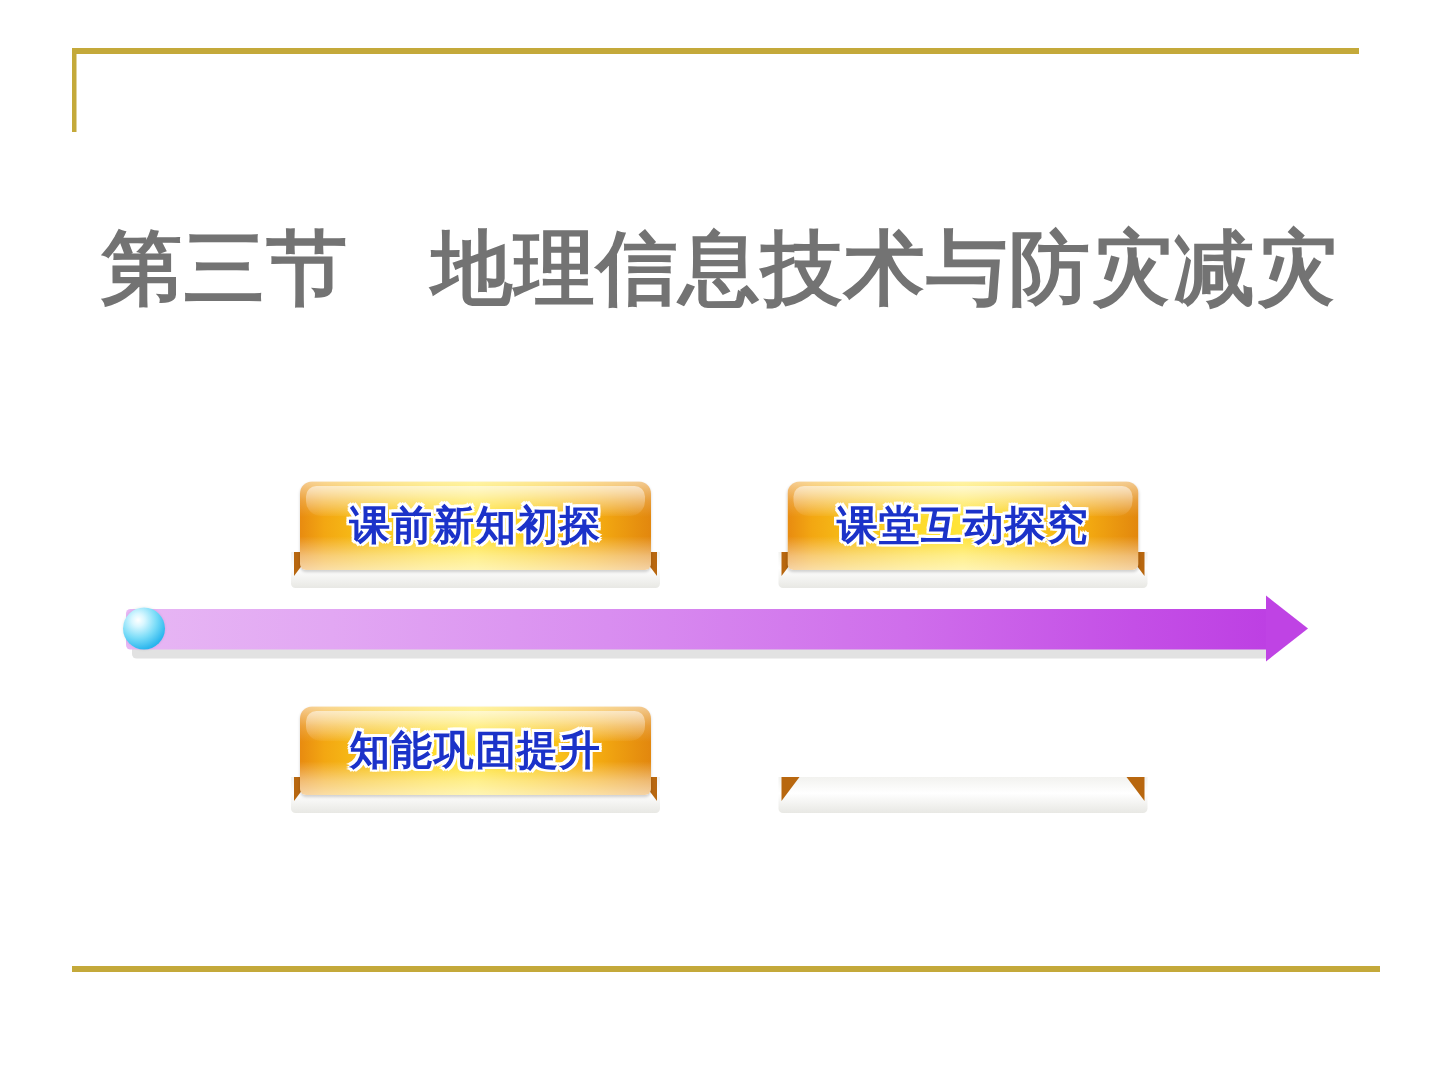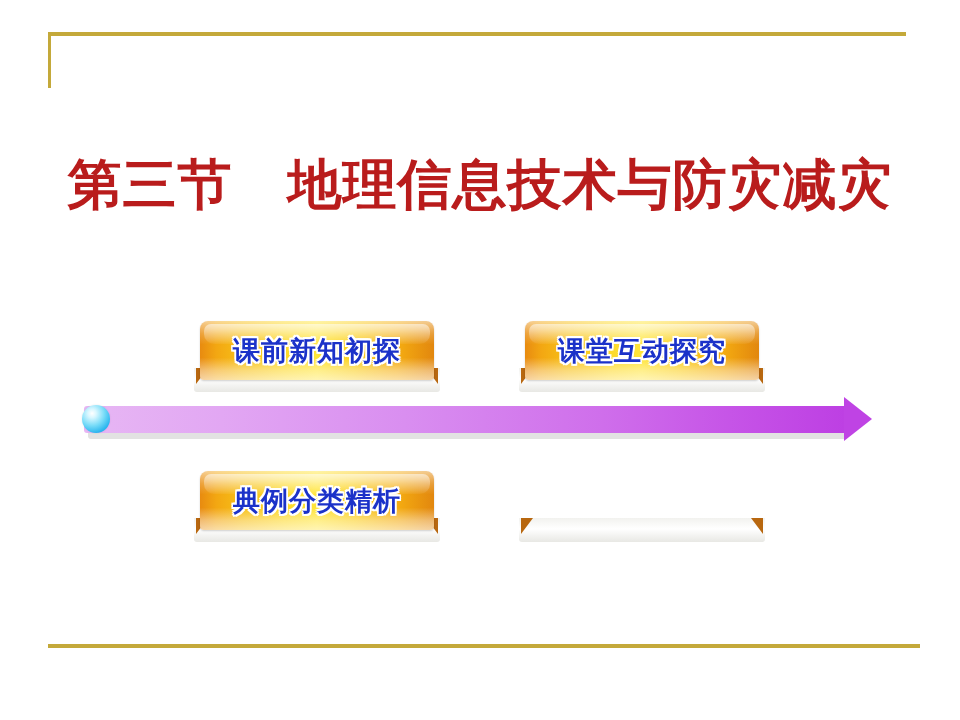--- a/index.html
+++ b/index.html
@@ -49,26 +49,26 @@
     background: #c4a93a;
   }
 
   
   .title {
     position: absolute;
     left: 0;
     top: 152px;
     width: 960px;
     text-align: center;
-    font-family: Liberation Sans, sans-serif;
+    font-family: Liberation Mono, monospace;
     font-weight: bold;
     font-size: 54px;
     line-height: 64px;
     letter-spacing: 1px;
-    color: #b91c1c;
+    color: #737373;
     white-space: pre;
   }
 
   
   .arrow-wrap {
     position: absolute;
     left: 84px;
     top: 405px;
     width: 782px;
     height: 36px;
@@ -253,21 +253,21 @@
     <div class="plaque-body">
       <div class="plaque-gloss"></div>
       <span class="plaque-label">课前新知初探</span>
     </div>
   </div>
 
   <div class="plaque pos-bl">
     <div class="plaque-base"></div>
     <div class="plaque-body">
       <div class="plaque-gloss"></div>
-      <span class="plaque-label">典例分类精析</span>
+      <span class="plaque-label">知能巩固提升</span>
     </div>
   </div>
 
   <div class="plaque pos-br">
     <div class="plaque-base"></div>
   </div>
 
 </div>
 
 </body></html>

